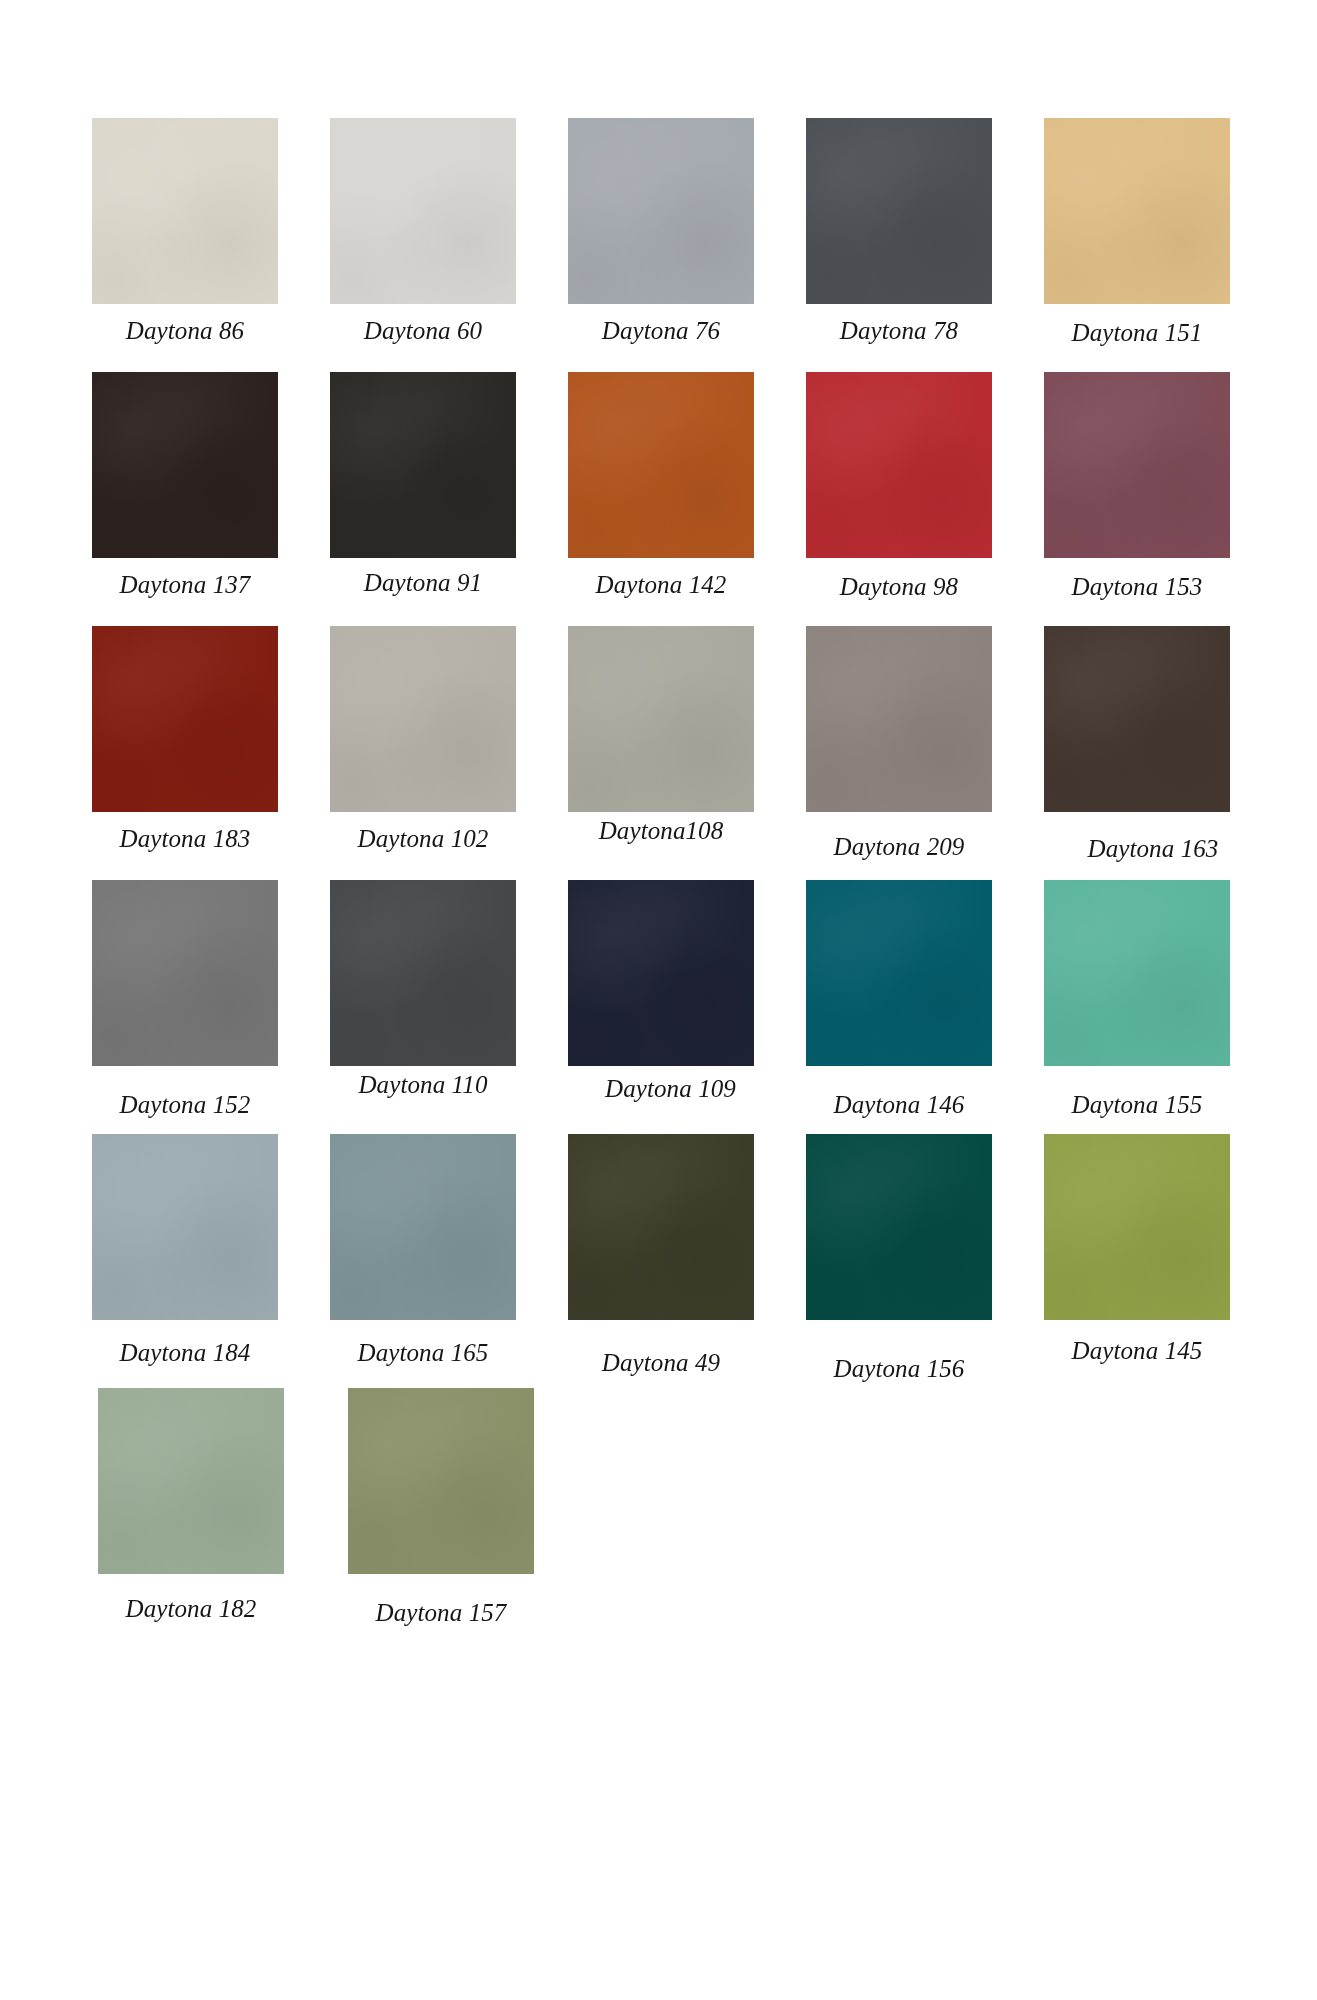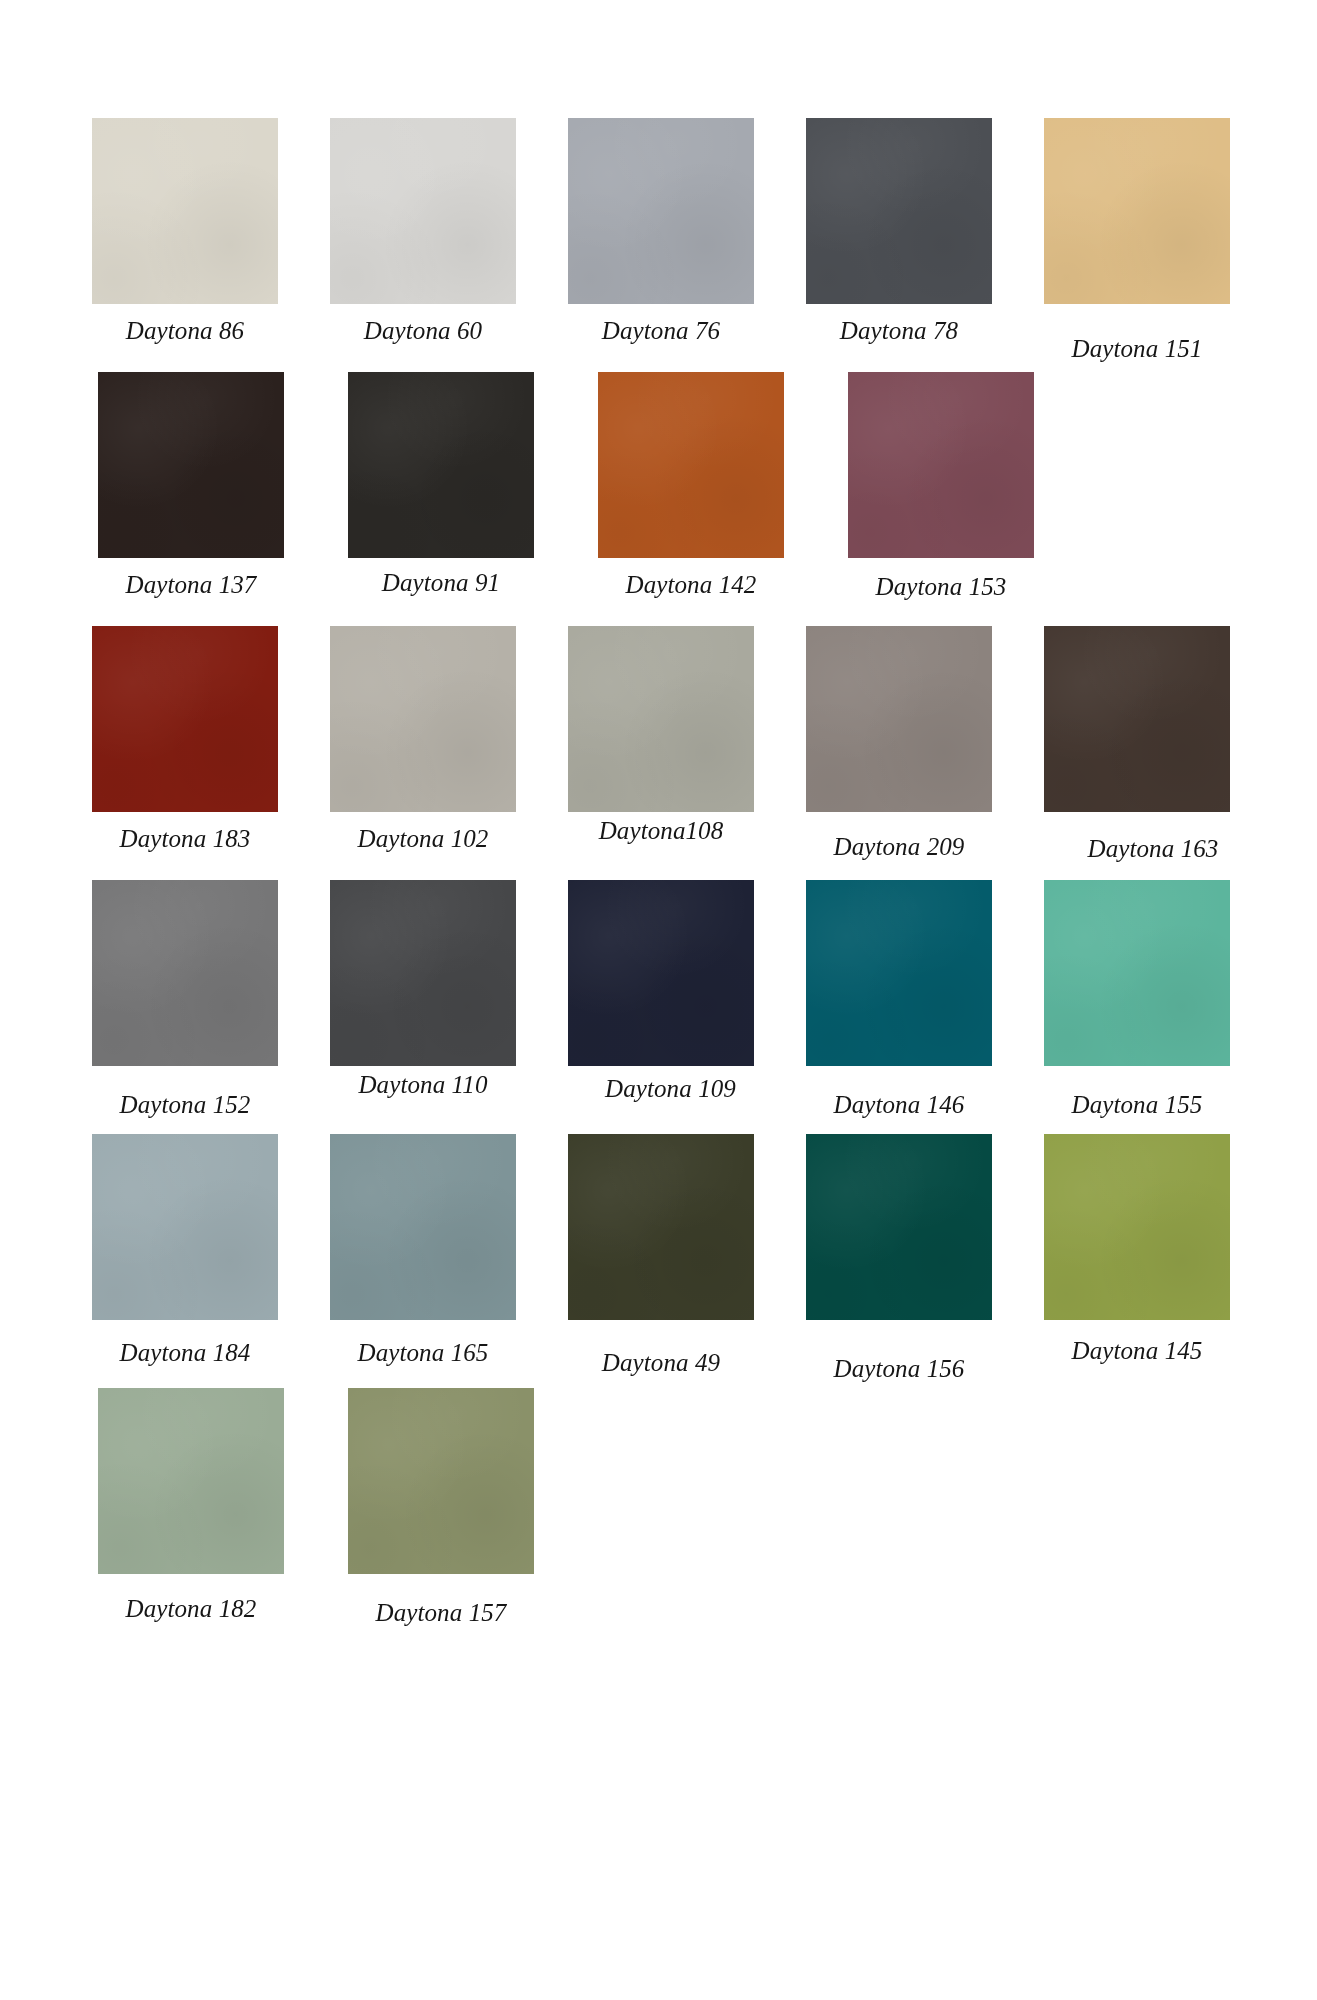--- a/index.html
+++ b/index.html
@@ -94,37 +94,41 @@
         <div class="swatch-cell">
           <div class="swatch-chip" style="background-color: rgb(165, 169, 176);"></div>
           <div class="swatch-label" style="margin-top: 14px;">Daytona 76</div>
         </div>
         <div class="swatch-cell">
           <div class="swatch-chip" style="background-color: rgb(76, 79, 84);"></div>
           <div class="swatch-label" style="margin-top: 14px;">Daytona 78</div>
         </div>
         <div class="swatch-cell">
           <div class="swatch-chip" style="background-color: rgb(223, 190, 135);"></div>
-          <div class="swatch-label" style="margin-top: 32px;">Daytona 151</div>
+          <div class="swatch-label" style="margin-top: 16px;">Daytona 151</div>
         </div>
       </div>
       <div class="swatch-row">
         <div class="swatch-cell">
           <div class="swatch-chip" style="background-color: rgb(43, 33, 30);"></div>
           <div class="swatch-label" style="margin-top: 14px;">Daytona 137</div>
         </div>
         <div class="swatch-cell">
           <div class="swatch-chip" style="background-color: rgb(43, 41, 38);"></div>
           <div class="swatch-label" style="margin-top: 12px;">Daytona 91</div>
         </div>
         <div class="swatch-cell">
           <div class="swatch-chip" style="background-color: rgb(177, 85, 31);"></div>
           <div class="swatch-label" style="margin-top: 14px;">Daytona 142</div>
         </div>
         <div class="swatch-cell">
+          <div class="swatch-chip" style="background-color: rgb(183, 43, 49);"></div>
+          <div class="swatch-label" style="margin-top: 16px;">Daytona 98</div>
+        </div>
+        <div class="swatch-cell">
           <div class="swatch-chip" style="background-color: rgb(126, 75, 87);"></div>
           <div class="swatch-label" style="margin-top: 16px;">Daytona 153</div>
         </div>
       </div>
       <div class="swatch-row">
         <div class="swatch-cell">
           <div class="swatch-chip" style="background-color: rgb(130, 29, 17);"></div>
           <div class="swatch-label" style="margin-top: 14px;">Daytona 183</div>
         </div>
         <div class="swatch-cell">

